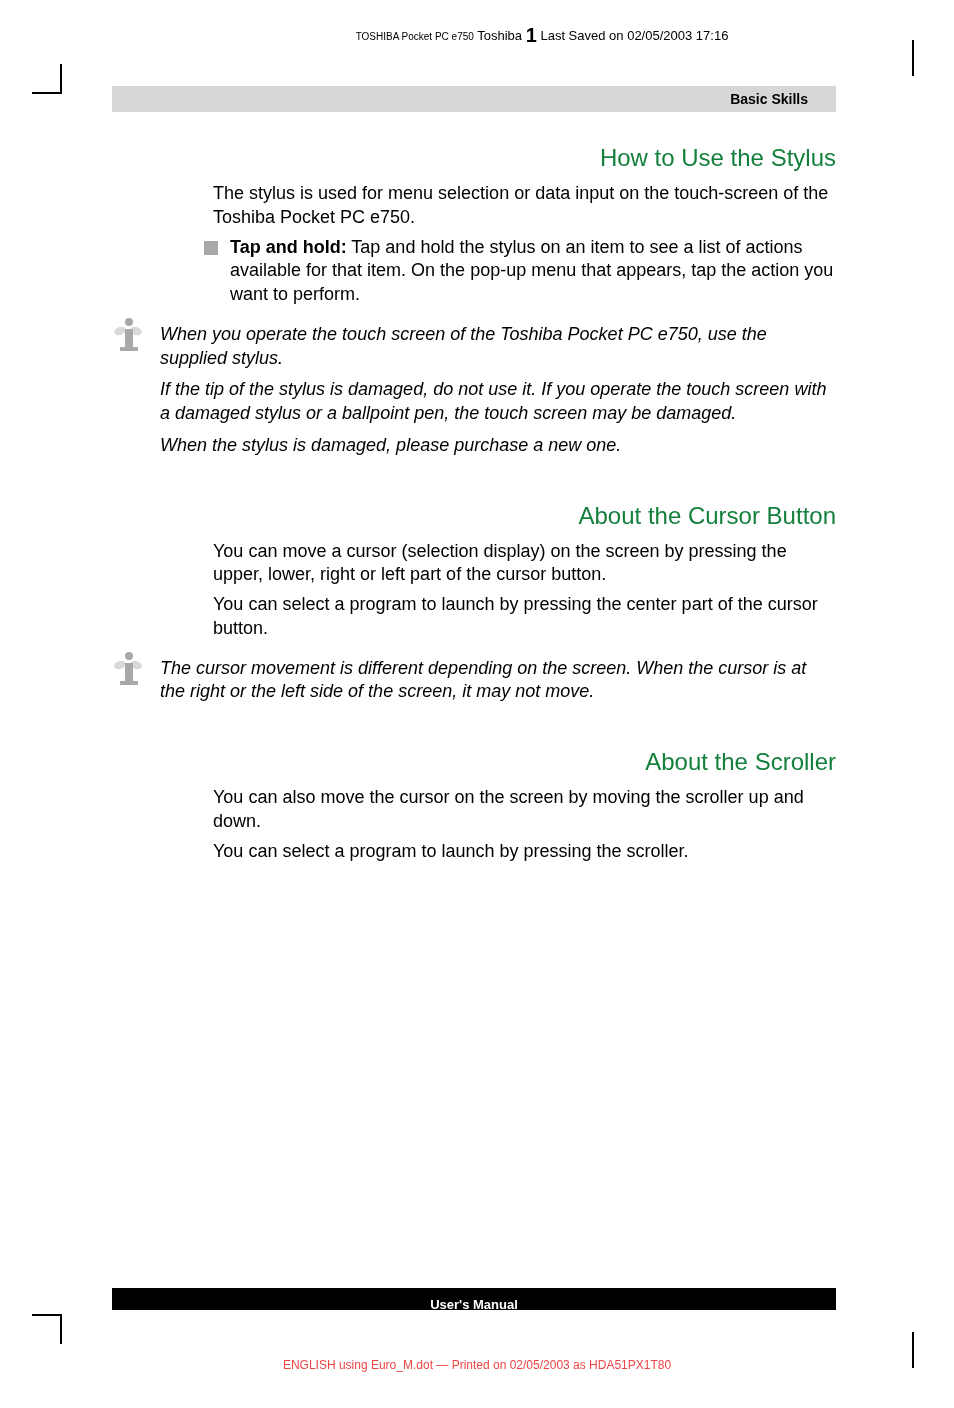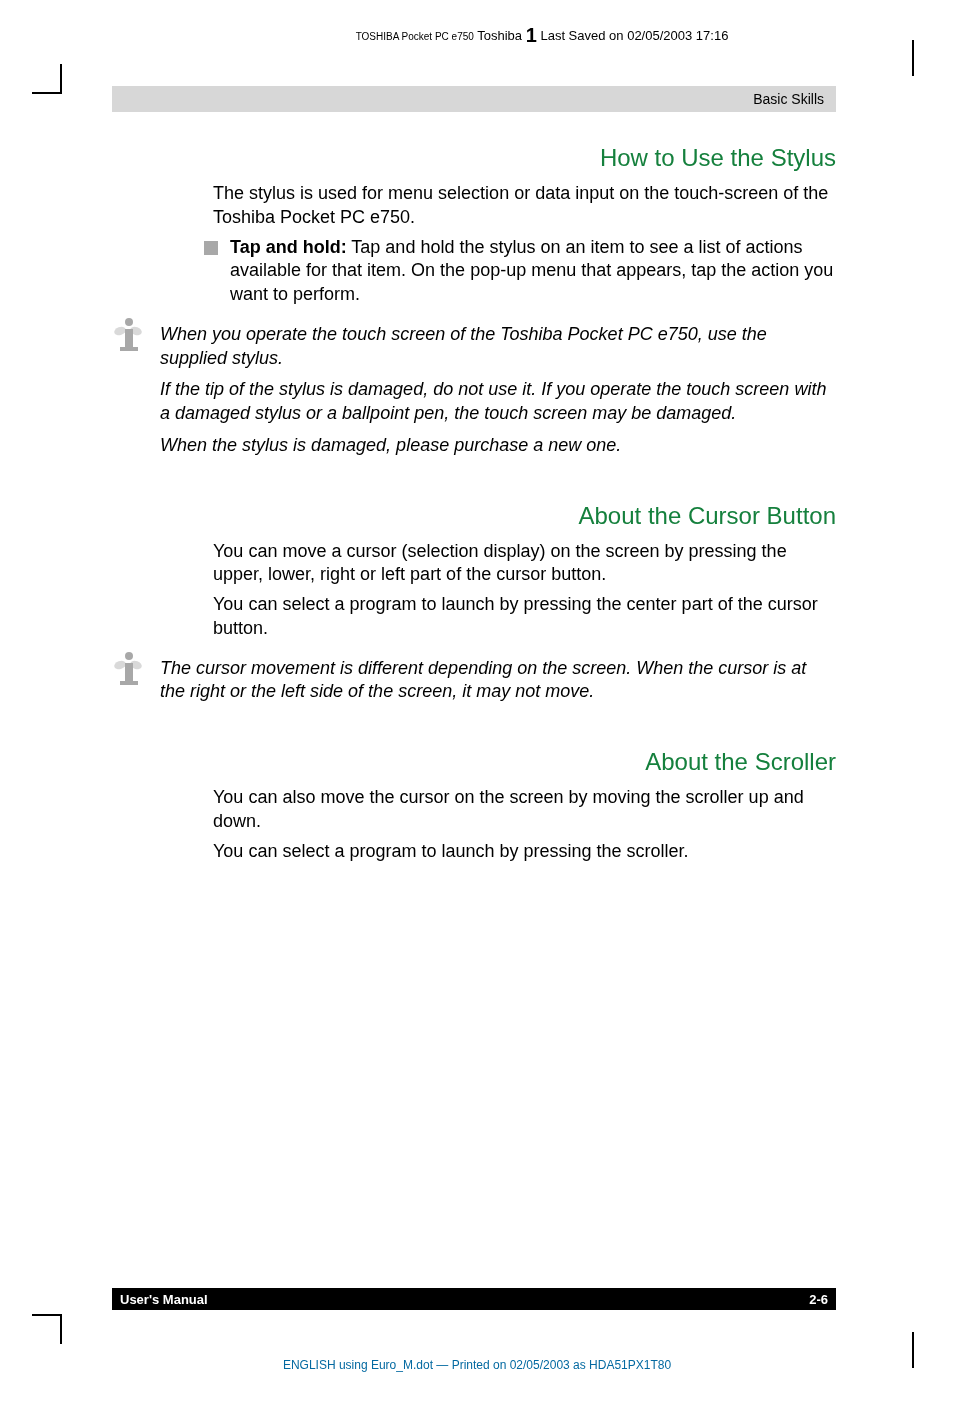--- a/index.html
+++ b/index.html
@@ -9,40 +9,40 @@
   .crop-top-left::before { content:""; position:absolute; left:0; top:28px; width:30px; height:2px; background:#000; }
   .crop-top-left::after { content:""; position:absolute; left:28px; top:0; width:2px; height:30px; background:#000; }
   .crop-top-right { position: absolute; top: 40px; right: 40px; width: 2px; height: 36px; background:#000; }
   .crop-bottom-left { position: absolute; bottom: 64px; left: 32px; width: 30px; height: 30px; }
   .crop-bottom-left::before { content:""; position:absolute; left:0; top:0; width:30px; height:2px; background:#000; }
   .crop-bottom-left::after { content:""; position:absolute; left:28px; top:0; width:2px; height:30px; background:#000; }
   .crop-bottom-right { position: absolute; bottom: 40px; right: 40px; width: 2px; height: 36px; background:#000; }
   .header { position: absolute; top: 24px; left: 230px; right: 100px; text-align: center; font-size: 13px; }
   .header .bold { font-weight: normal; font-size: 10px; }
   .header .bignum { font-weight: bold; font-size: 20px; vertical-align: -2px; }
-  .banner { position: absolute; top: 86px; left: 112px; width: 724px; height: 26px; background: #d7d7d7; text-align: right; font-size: 14px; line-height: 26px; padding-right: 12px; }
+  .banner { position: absolute; top: 86px; left: 112px; width: 724px; height: 26px; background: #d7d7d7; text-align: right; font-size: 14px; line-height: 26px; padding-right: 28px; font-weight: bold; }
   .content { position: absolute; top: 130px; left: 152px; width: 684px; }
   h2 { color: #15803d; font-size: 24px; font-weight: normal; margin-top: 14px; margin-bottom: 10px; text-align: right; }
   .body-text { font-size: 18px; line-height: 1.32; margin-left: 61px; margin-bottom: 6px; }
   .bullets { margin-left: 52px; }
   .bullet { display: flex; align-items: flex-start; font-size: 18px; line-height: 1.32; margin-top: 6px; }
   .square { flex: 0 0 14px; width: 14px; height: 14px; background: #a8a8a8; margin-top: 5px; margin-right: 12px; }
   .bullet-text { flex: 1; }
   .strong { font-weight: bold; }
   .note-block { position: relative; margin-top: 16px; margin-left: -44px; }
   .info-icon { position: absolute; left: 0; top: -6px; width: 40px; height: 40px; }
   .info-icon .dot { position:absolute; left: 17px; top: 1px; width: 8px; height: 8px; background:#a8a8a8; border-radius:50%; }
   .info-icon .stem { position:absolute; left: 17px; top: 12px; width: 8px; height: 20px; background:#a8a8a8; }
   .info-icon .base { position:absolute; left: 12px; top: 30px; width: 18px; height: 4px; background:#a8a8a8; }
   .info-icon .hand1 { position:absolute; left:6px; top:10px; width:12px; height:8px; background:#d9d9d9; border-radius:50%; transform:rotate(-20deg); }
   .info-icon .hand2 { position:absolute; right:6px; top:10px; width:12px; height:8px; background:#d9d9d9; border-radius:50%; transform:rotate(20deg); }
   .note-text { margin-left: 52px; font-style: italic; font-size: 18px; line-height: 1.32; margin-bottom: 8px; }
   .section-gap { height: 22px; }
-  .footer-bar { position: absolute; top: 1288px; left: 112px; width: 724px; height: 22px; background: #000; color: #fff; font-size: 13px; display: flex; align-items: center; justify-content: space-between; padding: 0 8px; font-weight: bold; }
-  .footer-line { position: absolute; top: 1358px; left: 0; right: 0; text-align: center; font-size: 12px; color: #0369a1; }
+  .footer-bar { position: absolute; top: 1288px; left: 112px; width: 724px; height: 22px; background: #000; color: #fff; font-size: 13px; display: flex; align-items: center; justify-content: space-between; padding: 9px 8px; font-weight: bold; flex-direction: column; }
+  .footer-line { position: absolute; top: 1358px; left: 0; right: 0; text-align: center; font-size: 12px; color: #ef4444; }
 </style>
 </head>
 <body>
 
 <div class="page">
   <div class="crop-top-left"></div>
   <div class="crop-top-right"></div>
   <div class="crop-bottom-left"></div>
   <div class="crop-bottom-right"></div>
 

